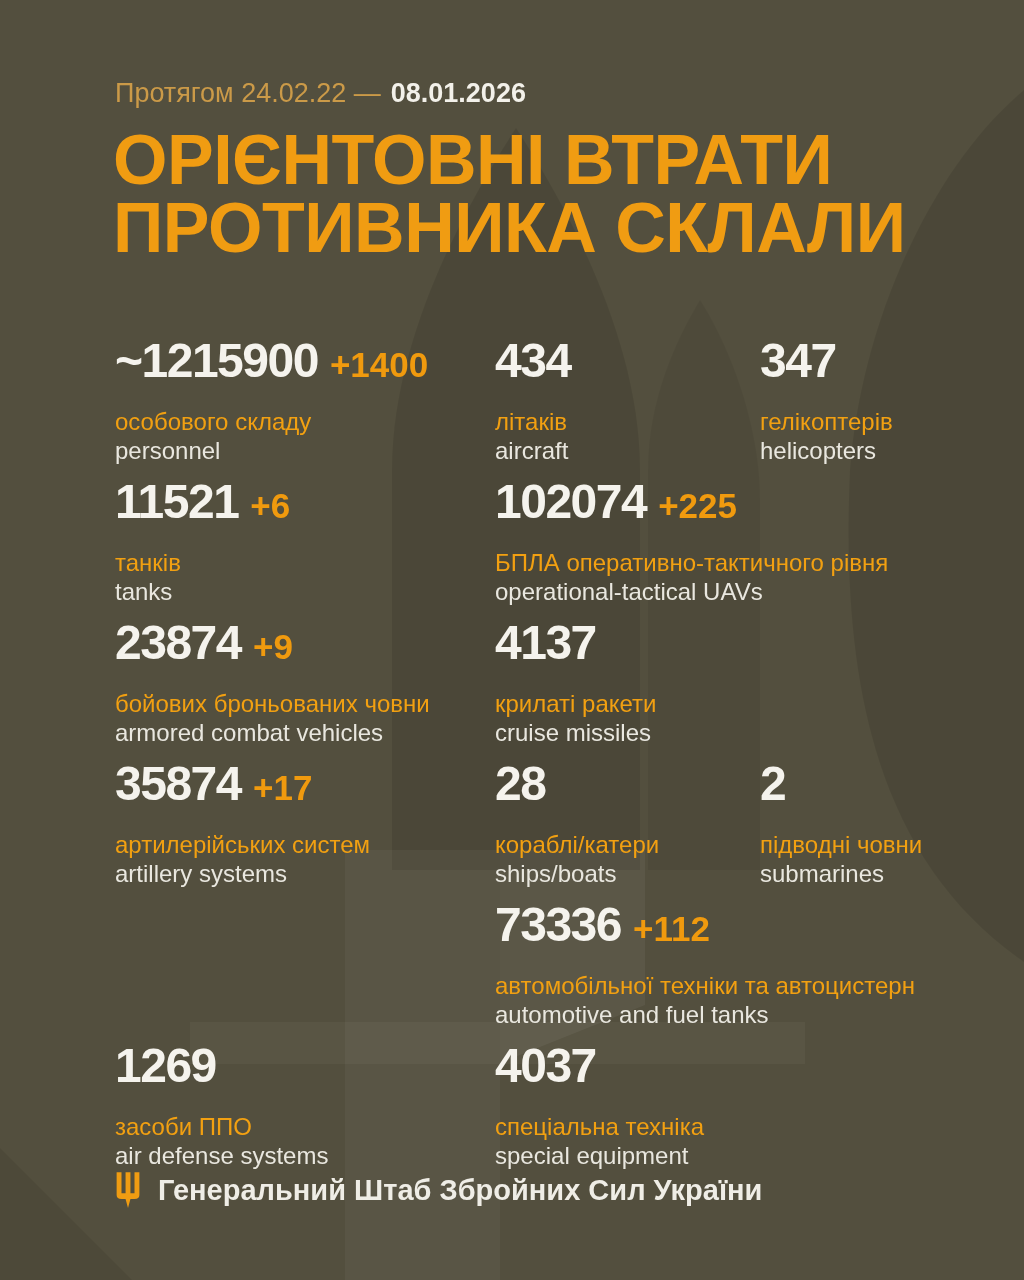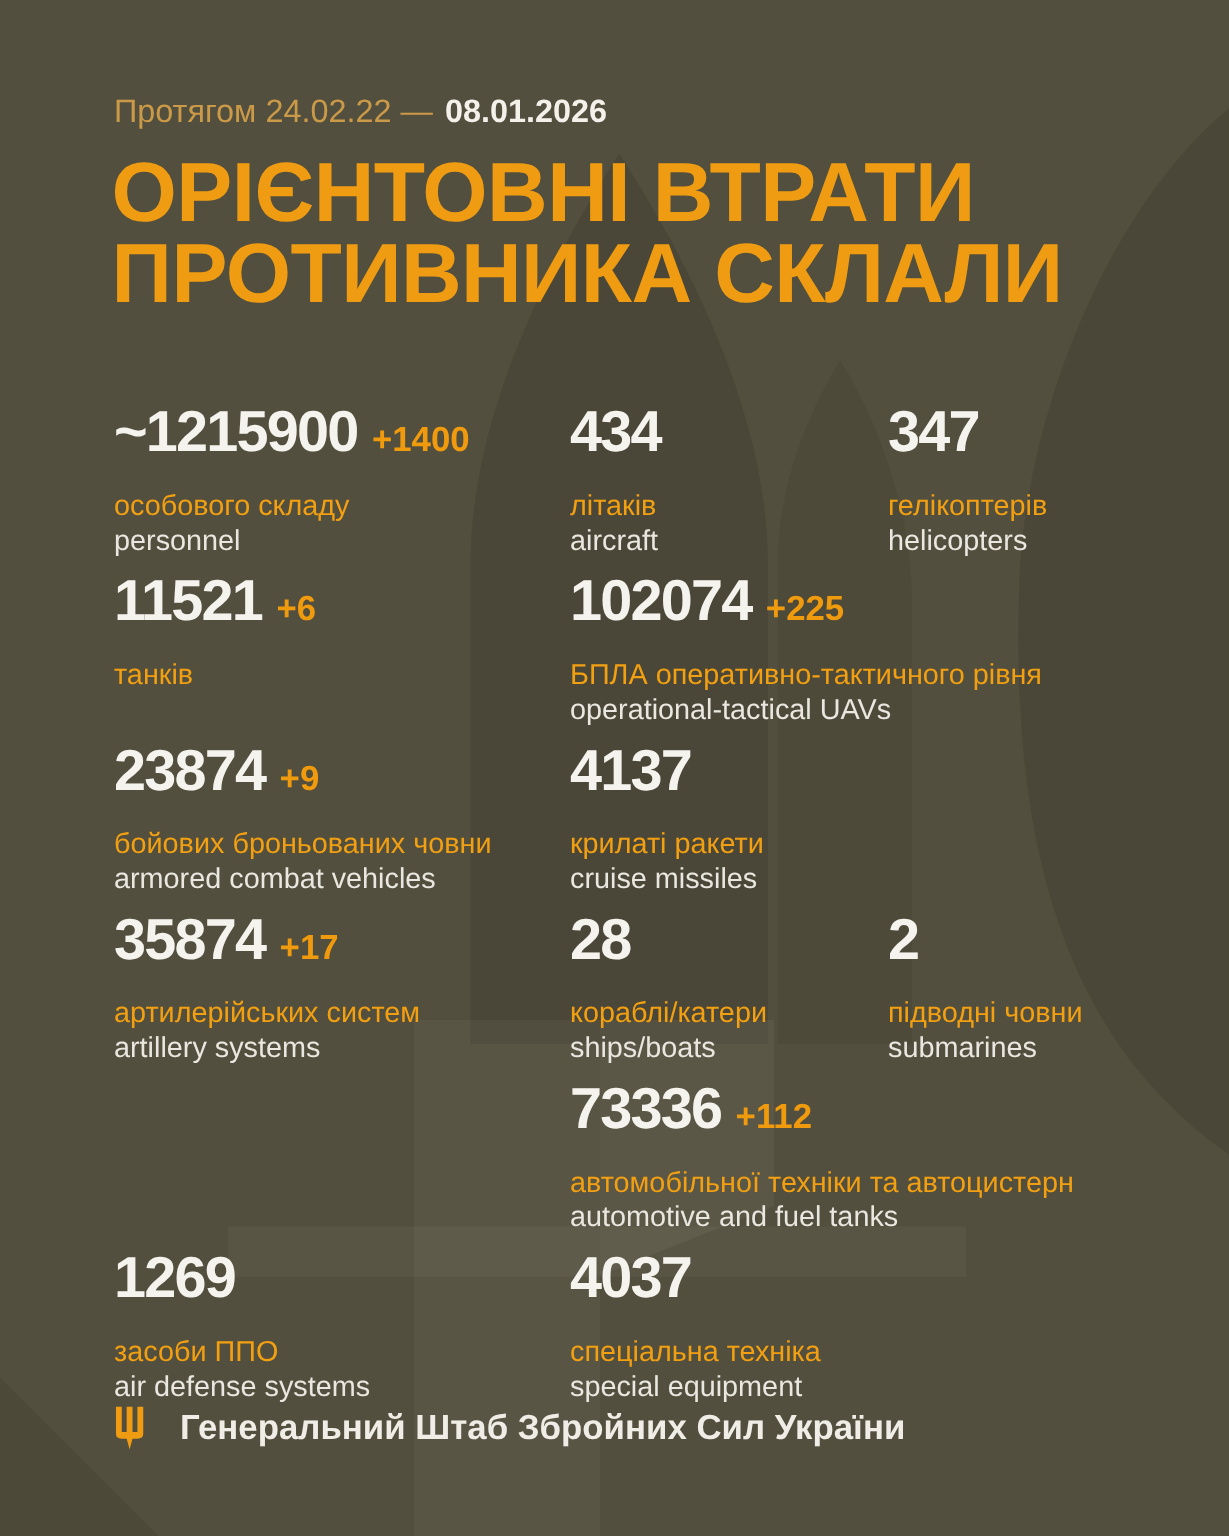--- a/index.html
+++ b/index.html
@@ -7,21 +7,21 @@
     position:relative;
     width:1024px;height:1280px;
     overflow:hidden;
     font-family:"Liberation Sans",sans-serif;
     -webkit-font-smoothing:antialiased;
   }
   .watermark{
     position:absolute;inset:0;width:1024px;height:1280px;
     pointer-events:none;
   }
-  .content{position:absolute;inset:0;}
+  .content{position:absolute;inset:0;margin-left:20px;}
 
   
   .date-line{
     position:absolute;left:95px;top:78px;
     font-size:27px;white-space:nowrap;
   }
   .date-prefix{color:#cb9a48;font-weight:400;}
   .date-value{color:#f3f1ea;font-weight:700;margin-left:10px;}
   .title{
     position:absolute;left:93px;top:126px;
@@ -39,36 +39,36 @@
   .stat{min-width:0;}
   .c1{grid-column:1;}
   .c2{grid-column:2;}
   .c3{grid-column:3;}
   .c2w{grid-column:2 / span 2;}
   .value-line{white-space:nowrap;line-height:57px;}
   .value{
     font-size:48px;font-weight:700;color:#f5f3ed;letter-spacing:-1.5px;
   }
   .delta{
-    font-size:29px;font-weight:700;color:#f09a0e;margin-left:12px;letter-spacing:0;
+    font-size:35px;font-weight:700;color:#f09a0e;margin-left:12px;letter-spacing:0;
   }
   .delta:empty{display:none;}
   .label-uk{
     font-size:24px;font-weight:400;color:#f2a011;
     margin-top:7px;line-height:29px;
   }
   .label-en{
     font-size:24px;font-weight:400;color:#e9e7df;
     line-height:29px;
   }
 
   
   .footer{
     position:absolute;left:95px;top:1172px;
-    display:flex;align-items:center;gap:29px;
+    display:flex;align-items:center;gap:17px;
   }
   .trident{width:26px;height:36px;display:block;}
   .footer-text{
     font-size:29px;font-weight:700;color:#efede6;white-space:nowrap;
   }
 </style>
 </head>
 <body>
 
 <svg class="watermark" viewBox="0 0 1024 1280" aria-hidden="true">
@@ -108,20 +108,21 @@
 
     <div class="stat c3">
       <div class="value-line"><span class="value">347</span></div>
       <div class="label-uk">гелікоптерів</div>
       <div class="label-en">helicopters</div>
     </div>
 
     <div class="stat c1">
       <div class="value-line"><span class="value">11521</span><span class="delta">+6</span></div>
       <div class="label-uk">танків</div>
+      <div class="label-en">tanks</div>
     </div>
 
     <div class="stat c2w">
       <div class="value-line"><span class="value">102074</span><span class="delta">+225</span></div>
       <div class="label-uk">БПЛА оперативно-тактичного рівня</div>
       <div class="label-en">operational-tactical UAVs</div>
     </div>
 
     <div class="stat c1">
       <div class="value-line"><span class="value">23874</span><span class="delta">+9</span></div>

